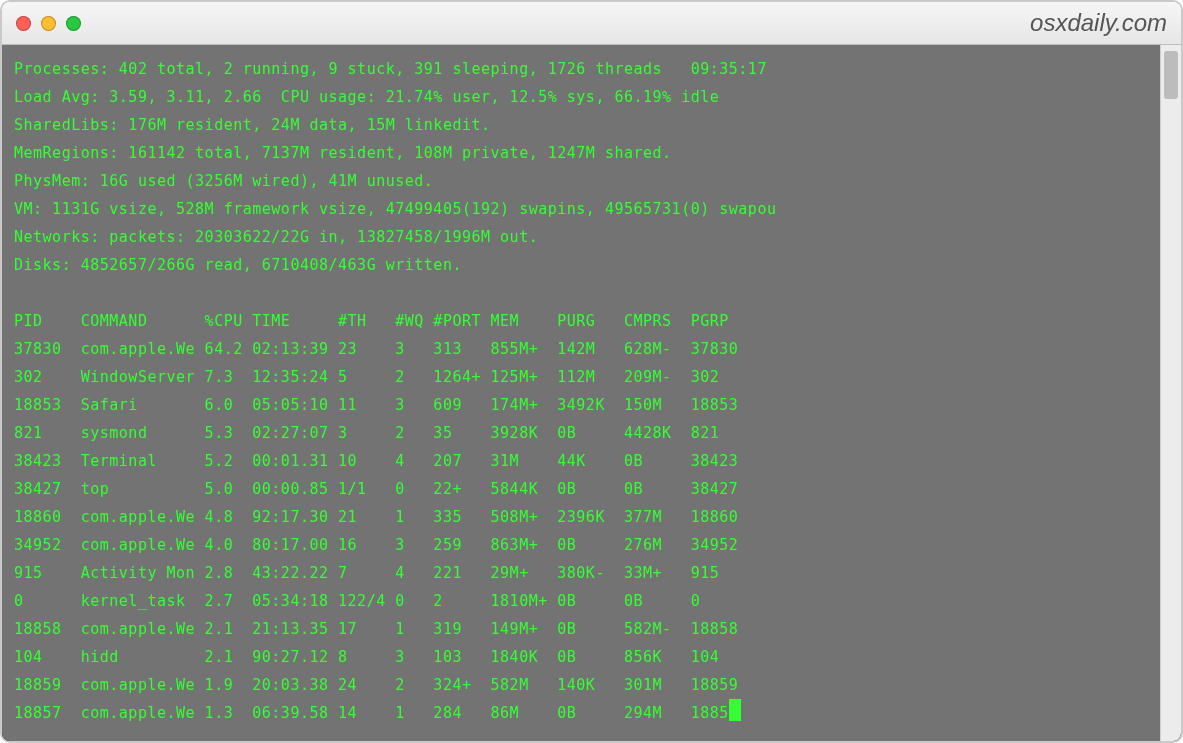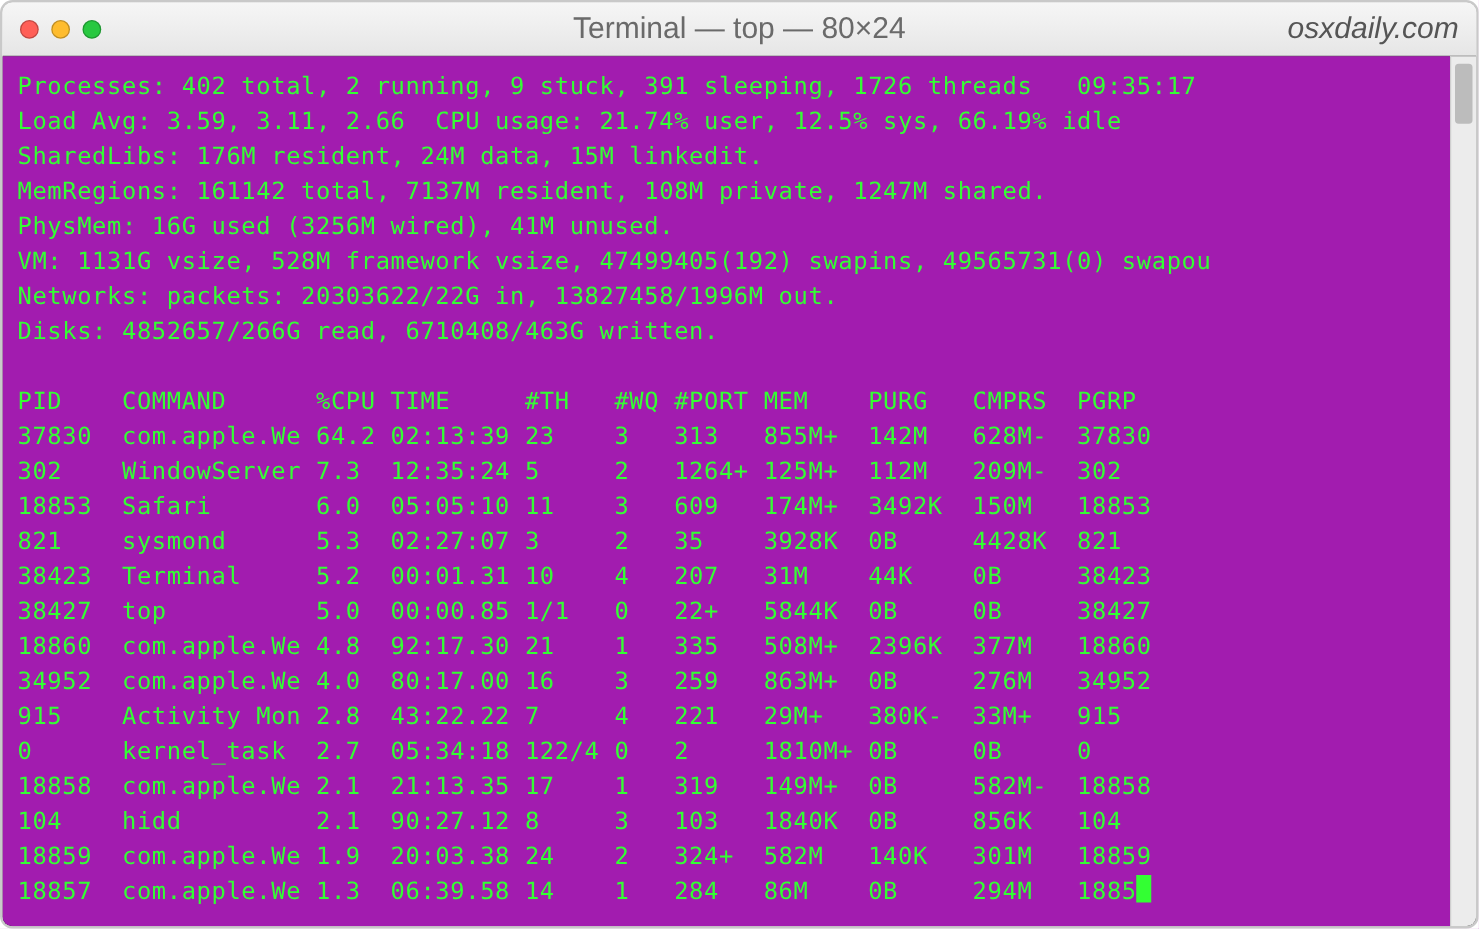--- a/index.html
+++ b/index.html
@@ -58,24 +58,24 @@
     font-weight: 500;
     font-style: italic;
   }
   .term-wrap {
     flex: 1;
     display: flex;
     background: #000;
   }
   .terminal {
     flex: 1;
-    background: #a21caf;
+    background: #737373;
     color: #33ff33;
     font-family: "Menlo", "DejaVu Sans Mono", "Consolas", monospace;
-    font-size: 19px;
+    font-size: 15px;
     line-height: 28px;
     letter-spacing: 0.5px;
     padding: 10px 6px 4px 12px;
     white-space: pre;
     overflow: hidden;
     position: relative;
   }
   .cursor {
     display: inline-block;
     width: 12px;
@@ -103,21 +103,20 @@
 <body>
 
 <div class="window">
 
   <div class="titlebar">
     <div class="traffic">
       <div class="light red"></div>
       <div class="light yellow"></div>
       <div class="light green"></div>
     </div>
-    <div class="title">Terminal — top — 80×24</div>
     <div class="watermark">osxdaily.com</div>
   </div>
 
   <div class="term-wrap">
     <div class="terminal" id="term"><span>Processes: 402 total, 2 running, 9 stuck, 391 sleeping, 1726 threads   09:35:17</span>
 <span>Load Avg: 3.59, 3.11, 2.66  CPU usage: 21.74% user, 12.5% sys, 66.19% idle</span>
 <span>SharedLibs: 176M resident, 24M data, 15M linkedit.</span>
 <span>MemRegions: 161142 total, 7137M resident, 108M private, 1247M shared.</span>
 <span>PhysMem: 16G used (3256M wired), 41M unused.</span>
 <span>VM: 1131G vsize, 528M framework vsize, 47499405(192) swapins, 49565731(0) swapou</span>

